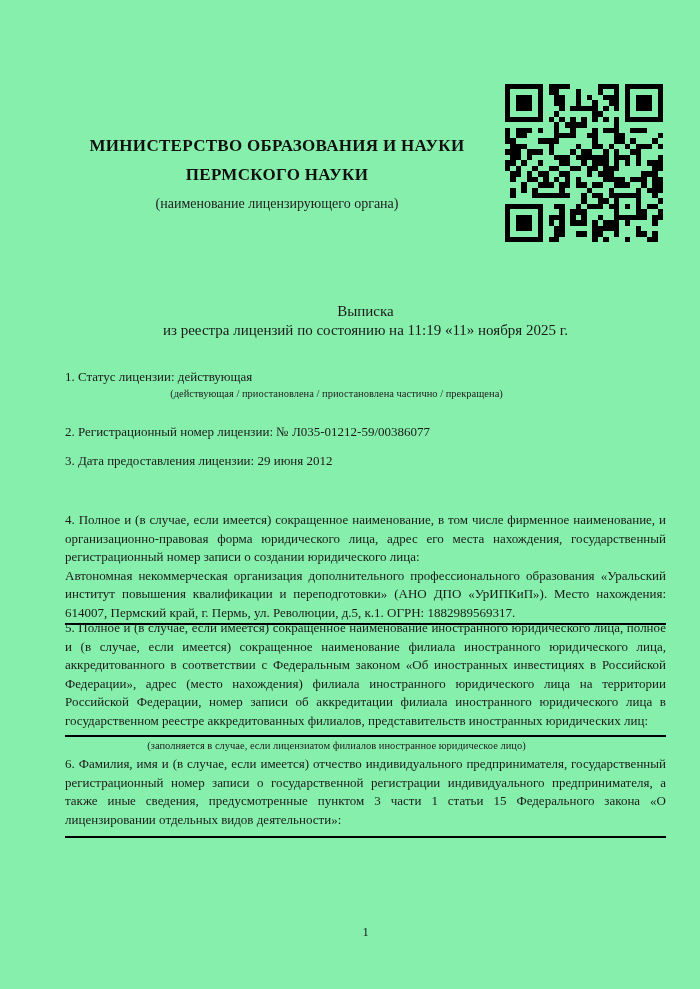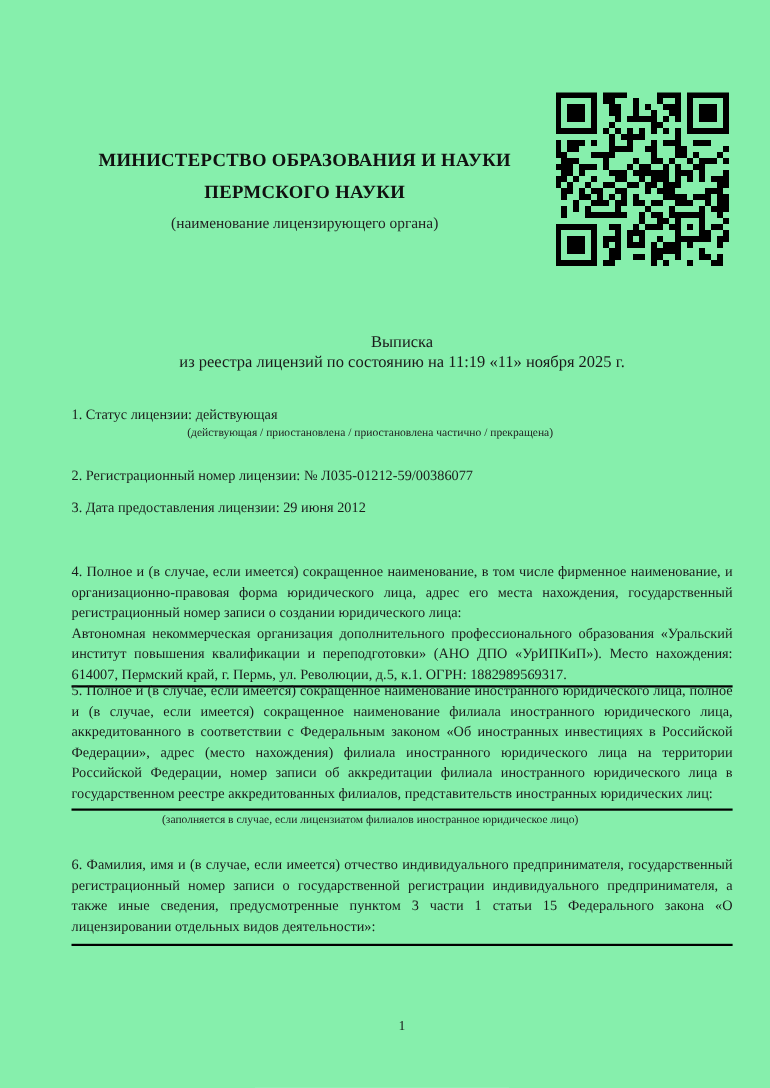--- a/index.html
+++ b/index.html
@@ -490,21 +490,21 @@
       <div class="para">Автономная некоммерческая организация дополнительного профессионального образования «Уральский институт повышения квалификации и переподготовки» (АНО ДПО «УрИПКиП»). Место нахождения: 614007, Пермский край, г. Пермь, ул. Революции, д.5, к.1. ОГРН: 1882989569317.</div>
       <hr class="blank-line" style="margin-top:1px;">
     </div>
 
     <div class="abs" style="top:323px;">
       <div class="para">5. Полное и (в случае, если имеется) сокращенное наименование иностранного юридического лица, полное и (в случае, если имеется) сокращенное наименование филиала иностранного юридического лица, аккредитованного в соответствии с Федеральным законом «Об иностранных инвестициях в Российской Федерации», адрес (место нахождения) филиала иностранного юридического лица на территории Российской Федерации, номер записи об аккредитации филиала иностранного юридического лица в государственном реестре аккредитованных филиалов, представительств иностранных юридических лиц:</div>
       <hr class="blank-line" style="margin-top:5px;">
       <div class="cap">(заполняется в случае, если лицензиатом филиалов иностранное юридическое лицо)</div>
     </div>
 
-    <div class="abs" style="top:481px;">
+    <div class="abs" style="top:459px;">
       <div class="para">6. Фамилия, имя и (в случае, если имеется) отчество индивидуального предпринимателя, государственный регистрационный номер записи о государственной регистрации индивидуального предпринимателя, а также иные сведения, предусмотренные пунктом 3 части 1 статьи 15 Федерального закона «О лицензировании отдельных видов деятельности»:</div>
       <hr class="blank-line" style="margin-top:7px;">
     </div>
 
 
     <div class="abs pagenum" style="top:627px;">1</div>
 
   </div>
 </div>
 

